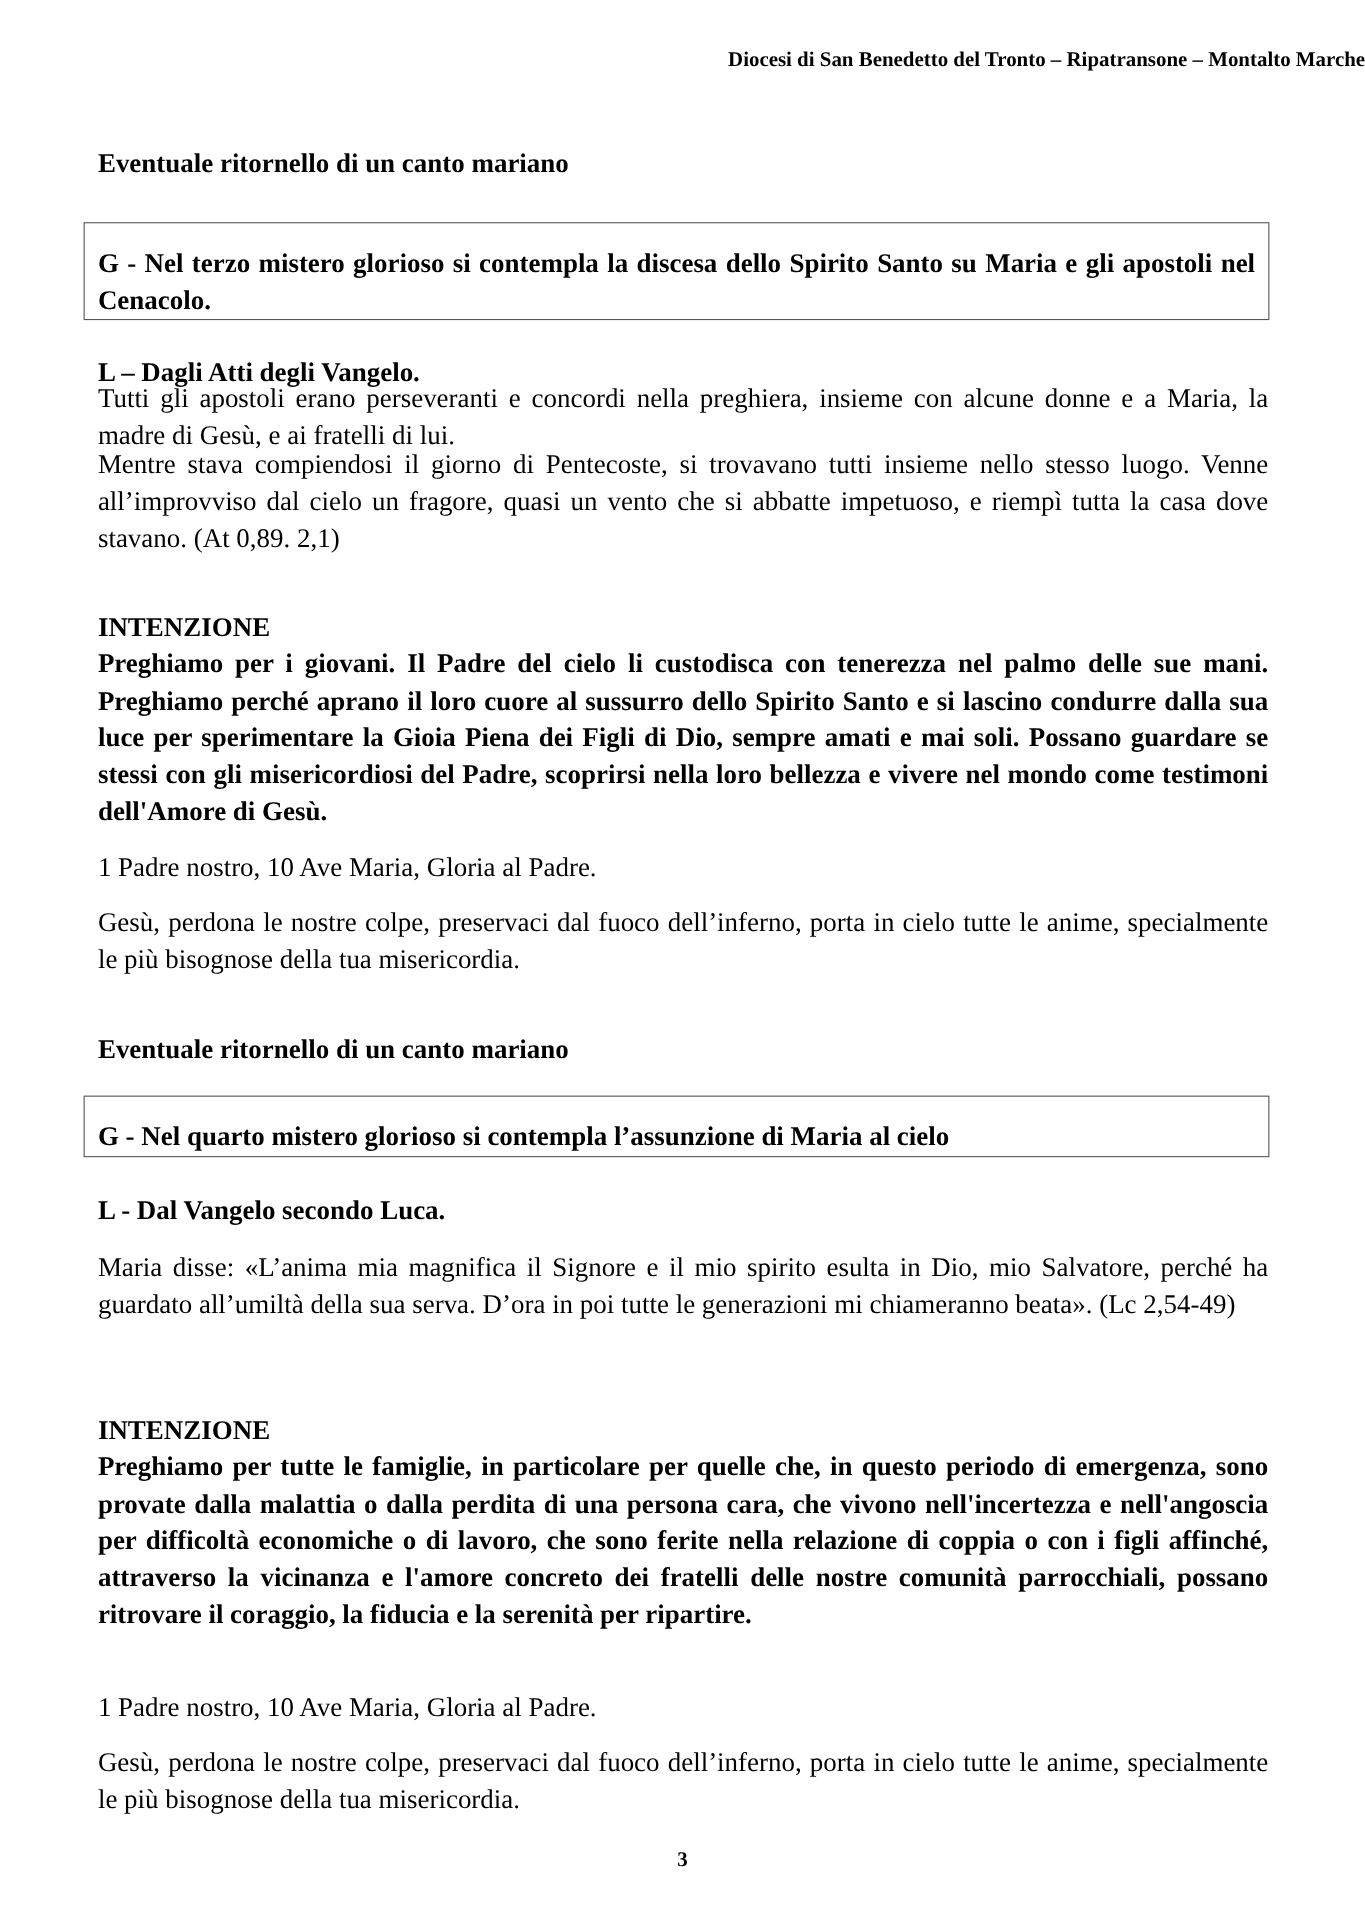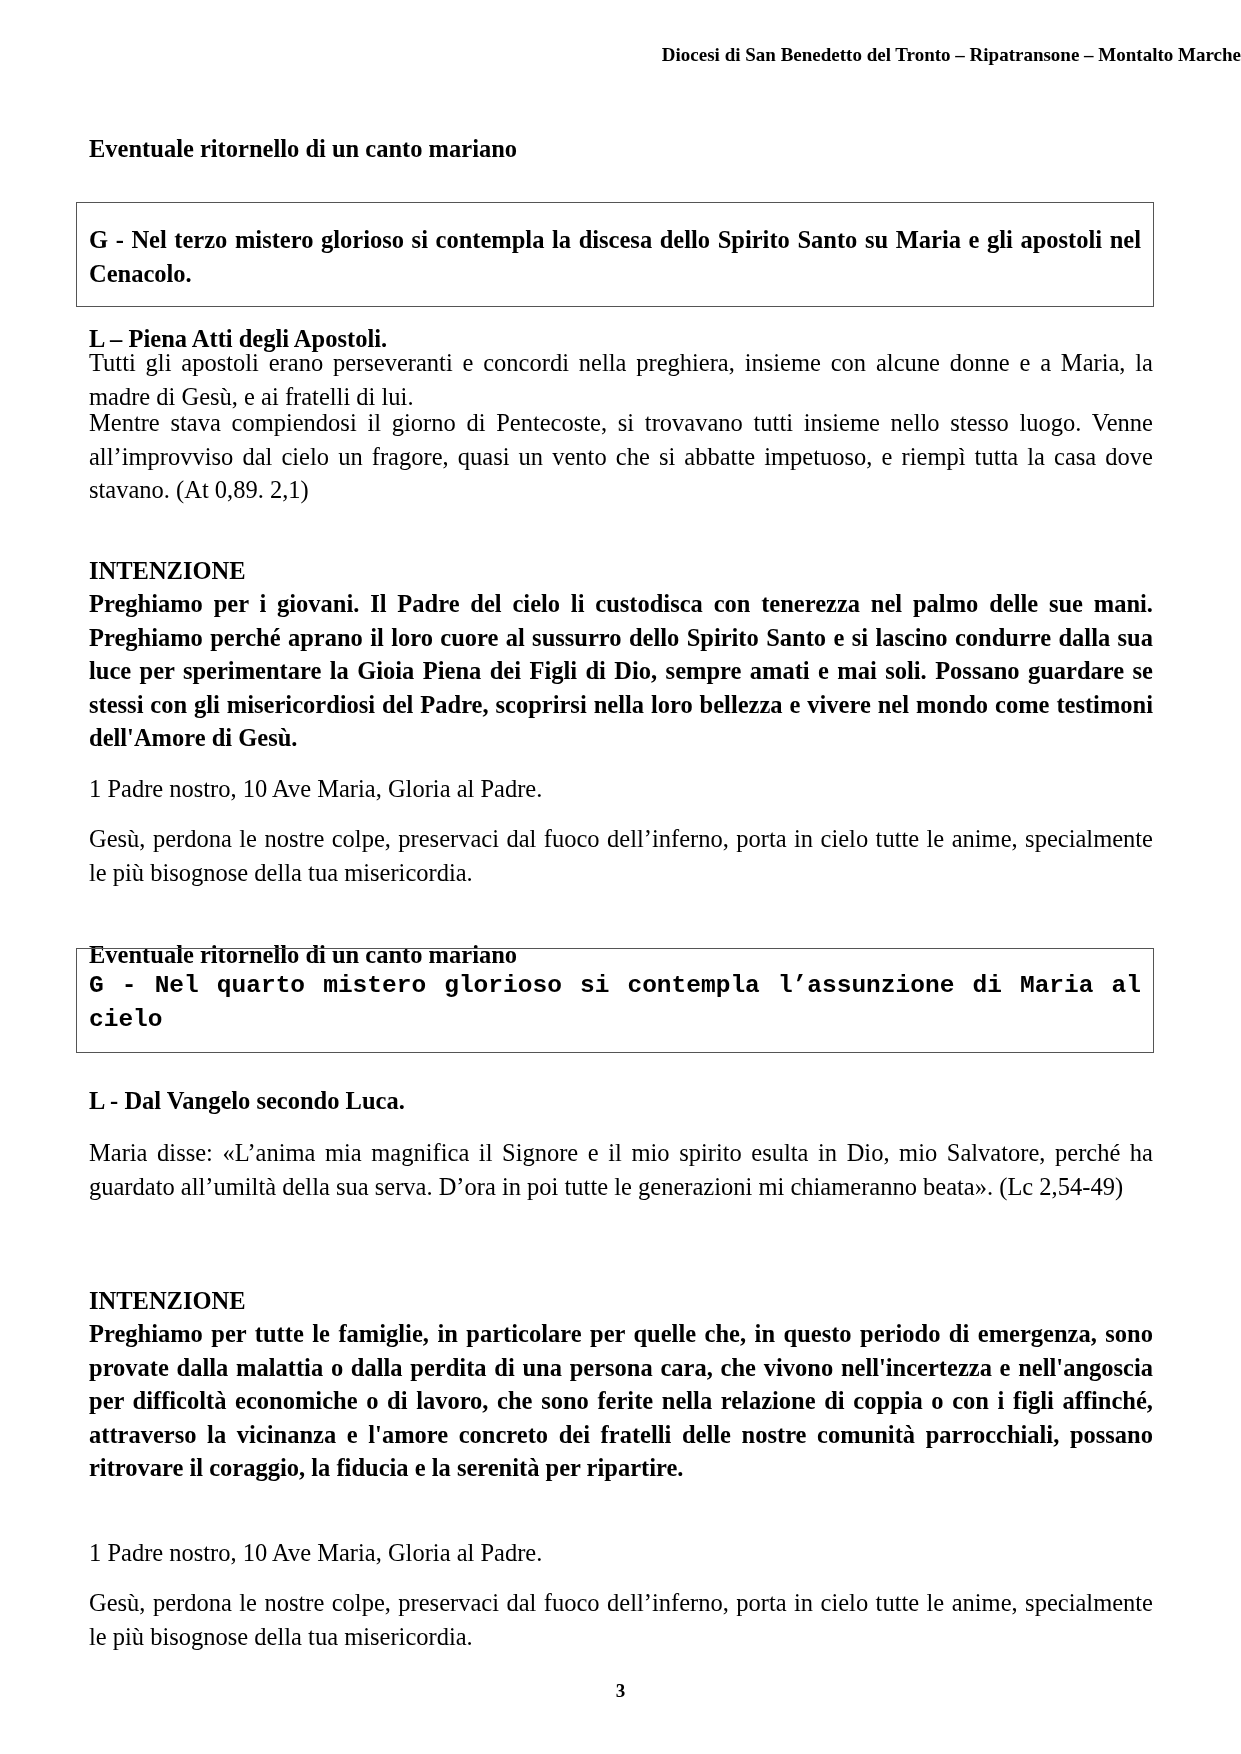--- a/index.html
+++ b/index.html
@@ -26,21 +26,21 @@
     margin: 0;
   }
   .bold { font-weight: bold; margin-top: 16px; }
   .italic { }
   .box {
     position: absolute;
     left: 76px;
     width: 1078px;
     border: 1px solid #555;
     box-sizing: border-box;
-    padding: 4px 12px 16px 12px;
+    padding: 4px 12px 0 12px;
   }
   .abs { position: absolute; left: 89px; width: 1064px; }
   .page-number {
     position: absolute;
     left: 0; right: 0;
     top: 1680px;
     text-align: center;
     font-weight: bold;
     font-size: 19px;
   }
@@ -49,33 +49,33 @@
 <body>
 
 <div class="page-header">Diocesi di San Benedetto del Tronto – Ripatransone – Montalto Marche</div>
 
 <p class="p bold abs" style="top:116px;">Eventuale ritornello di un canto mariano</p>
 
 <div class="box" style="top:202px;">
   <p class="p bold">G - Nel terzo mistero glorioso si contempla la discesa dello Spirito Santo su Maria e gli apostoli nel Cenacolo.</p>
 </div>
 
-<p class="p bold abs" style="top:306px;">L – Piena Atti degli Apostoli.</p>
+<p class="p bold abs" style="top:306px;">L – Dagli Atti degli Vangelo.</p>
 <p class="p abs" style="top:346px;">Tutti gli apostoli erano perseveranti e concordi nella preghiera, insieme con alcune donne e a Maria, la madre di Gesù, e ai fratelli di lui.</p>
 <p class="p abs" style="top:406px;">Mentre stava compiendosi il giorno di Pentecoste, si trovavano tutti insieme nello stesso luogo. Venne all’improvviso dal cielo un fragore, quasi un vento che si abbatte impetuoso, e riempì tutta la casa dove stavano. (At 0,89. 2,1)</p>
 
 <p class="p bold abs" style="top:538px;">INTENZIONE</p>
 <p class="p bold abs" style="top:571px;">Preghiamo per i giovani. Il Padre del cielo li custodisca con tenerezza nel palmo delle sue mani. Preghiamo perché aprano il loro cuore al sussurro dello Spirito Santo e si lascino condurre dalla sua luce per sperimentare la Gioia Piena dei Figli di Dio, sempre amati e mai soli. Possano guardare se stessi con gli misericordiosi del Padre, scoprirsi nella loro bellezza e vivere nel mondo come testimoni dell'Amore di Gesù.</p>
 
 <p class="p abs" style="top:772px;">1 Padre nostro, 10 Ave Maria, Gloria al Padre.</p>
 <p class="p italic abs" style="top:822px;">Gesù, perdona le nostre colpe, preservaci dal fuoco dell’inferno, porta in cielo tutte le anime, specialmente le più bisognose della tua misericordia.</p>
 
 <p class="p bold abs" style="top:922px;">Eventuale ritornello di un canto mariano</p>
 
-<div class="box" style="top:948px;font-family:Liberation Mono, monospace;">
+<div class="box" style="top:996px;">
   <p class="p bold">G - Nel quarto mistero glorioso si contempla l’assunzione di Maria al cielo</p>
 </div>
 
 <p class="p bold abs" style="top:1068px;">L - Dal Vangelo secondo Luca.</p>
 <p class="p abs" style="top:1136px;">Maria disse: «L’anima mia magnifica il Signore e il mio spirito esulta in Dio, mio Salvatore, perché ha guardato all’umiltà della sua serva. D’ora in poi tutte le generazioni mi chiameranno beata». (Lc 2,54-49)</p>
 
 <p class="p bold abs" style="top:1268px;">INTENZIONE</p>
 <p class="p bold abs" style="top:1301px;">Preghiamo per tutte le famiglie, in particolare per quelle che, in questo periodo di emergenza, sono provate dalla malattia o dalla perdita di una persona cara, che vivono nell'incertezza e nell'angoscia per difficoltà economiche o di lavoro, che sono ferite nella relazione di coppia o con i figli affinché, attraverso la vicinanza e l'amore concreto dei fratelli delle nostre comunità parrocchiali, possano ritrovare il coraggio, la fiducia e la serenità per ripartire.</p>
 
 <p class="p abs" style="top:1536px;">1 Padre nostro, 10 Ave Maria, Gloria al Padre.</p>

